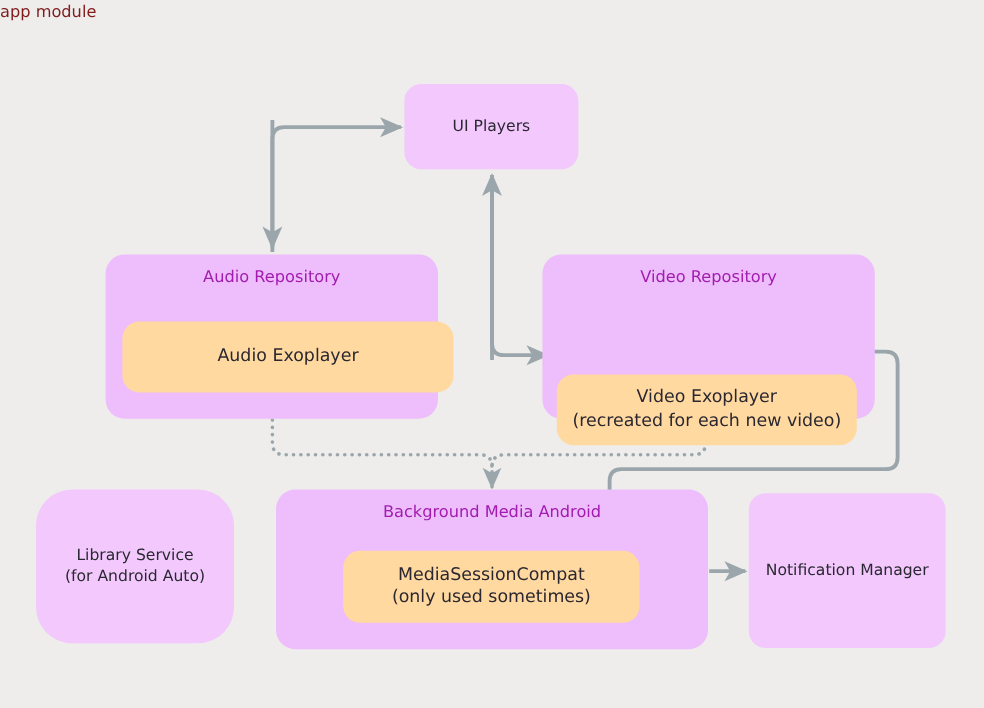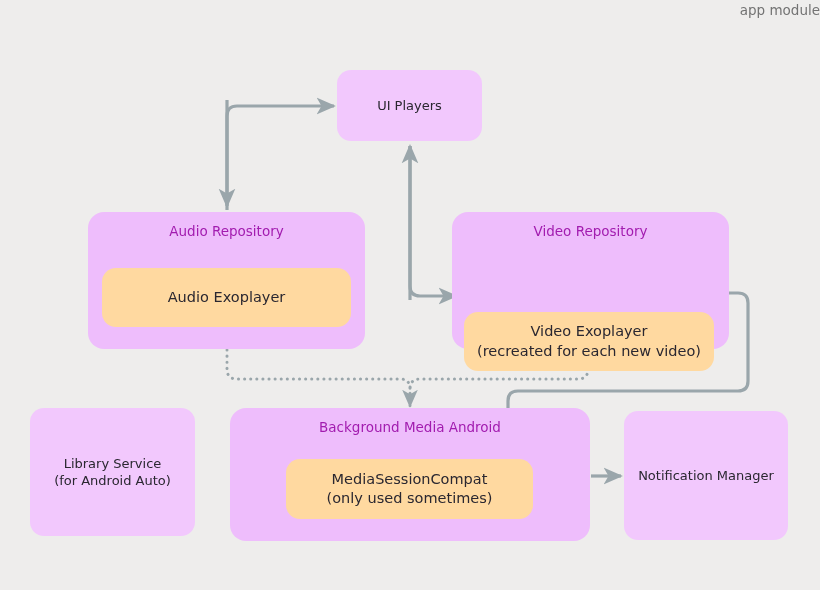--- a/index.html
+++ b/index.html
@@ -53,22 +53,22 @@
   }
   .inner {
     background: #ffd9a0;
     font-size: 14.5px;
     border-radius: 14px;
     z-index: 3;
   }
   .title-label {
     position: absolute;
     font-size: 13.5px;
-    color: #737373;
-    text-align: right;
+    color: #7f1d1d;
+    text-align: left;
     white-space: pre-line;
   }
   .grp-title {
     position: absolute;
     width: 100%;
     left: 0;
     top: 11px;
     text-align: center;
     font-size: 13.5px;
     color: #a21caf;
@@ -104,29 +104,29 @@
     <path d="M 714,293 L 738,293 Q 748,293 748,303 L 748,381 Q 748,391 738,391 L 518,391 Q 508,391 508,401 L 508,457" fill="none" stroke="#9aa6ab" stroke-width="3.2" marker-end="url(#arrow)"></path>
 
     <path d="M 591,476 L 621,476" fill="none" stroke="#9aa6ab" stroke-width="3.2" marker-end="url(#arrow)"></path>
   </svg>
 
   <div class="node plain" style="left:337px; top:70px; width:145px; height:71px;">UI Players</div>
 
   <div class="node group" style="left:88px; top:212px; width:277px; height:137px;">
     <div class="grp-title">Audio Repository</div>
   </div>
-  <div class="node inner" style="left:102px; top:268px; width:249px; height:59px;text-align:right;">Audio Exoplayer</div>
+  <div class="node inner" style="left:102px; top:268px; width:276px; height:59px;text-align:right;">Audio Exoplayer</div>
 
   <div class="node group" style="left:452px; top:212px; width:277px; height:137px;">
     <div class="grp-title">Video Repository</div>
   </div>
   <div class="node inner" style="left:464px; top:264px; width:250px; height:59px;margin-top:48px;">Video Exoplayer
 (recreated for each new video)</div>
 
-  <div class="node plain" style="left:30px; top:408px; width:165px; height:128px;">Library Service
+  <div class="node plain" style="left:30px; top:408px; width:165px; height:128px;border-radius:30px;">Library Service
 (for Android Auto)</div>
 
   <div class="node group" style="left:230px; top:408px; width:360px; height:133px;">
     <div class="grp-title">Background Media Android</div>
   </div>
   <div class="node inner" style="left:286px; top:459px; width:247px; height:60px;">MediaSessionCompat
 (only used sometimes)</div>
 
   <div class="node plain" style="left:624px; top:411px; width:164px; height:129px;">Notification Manager</div>
 

